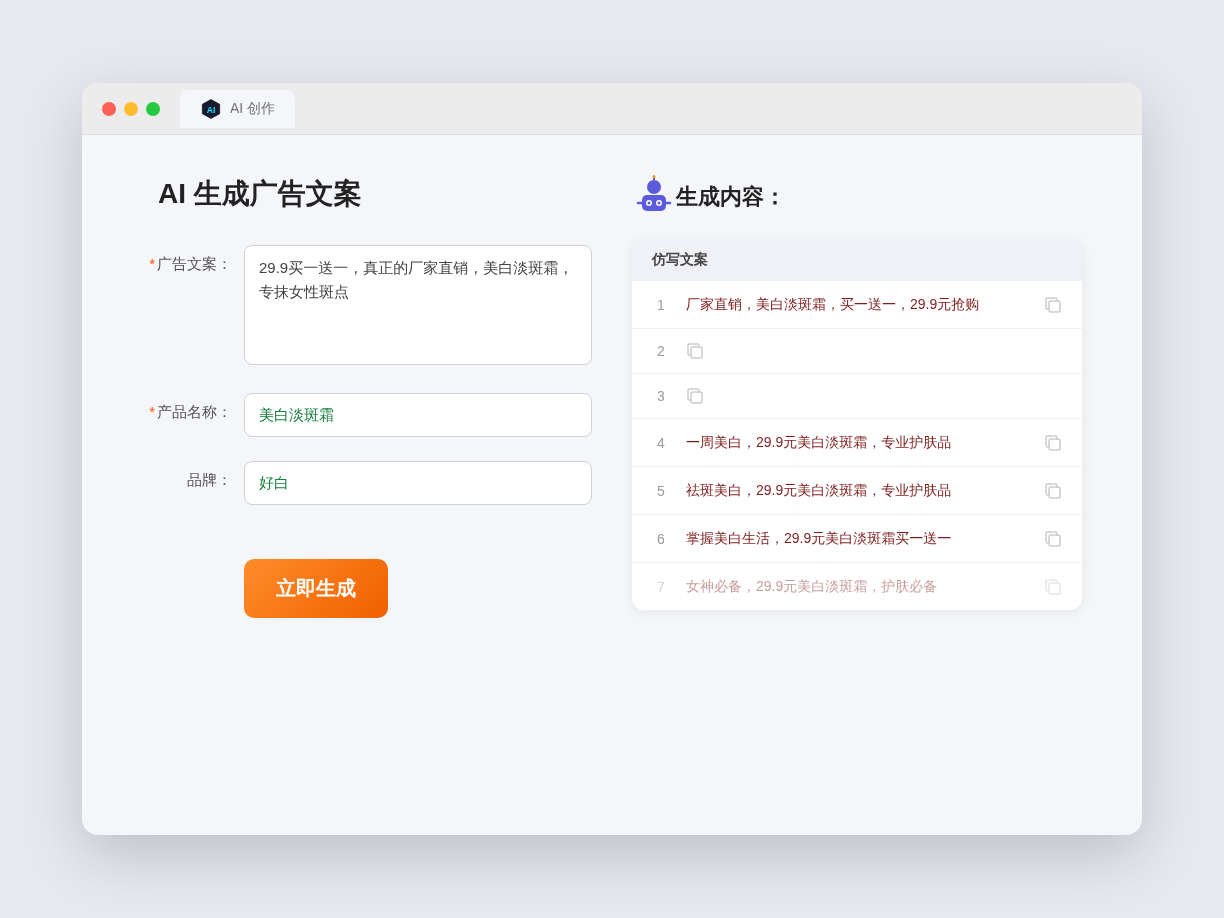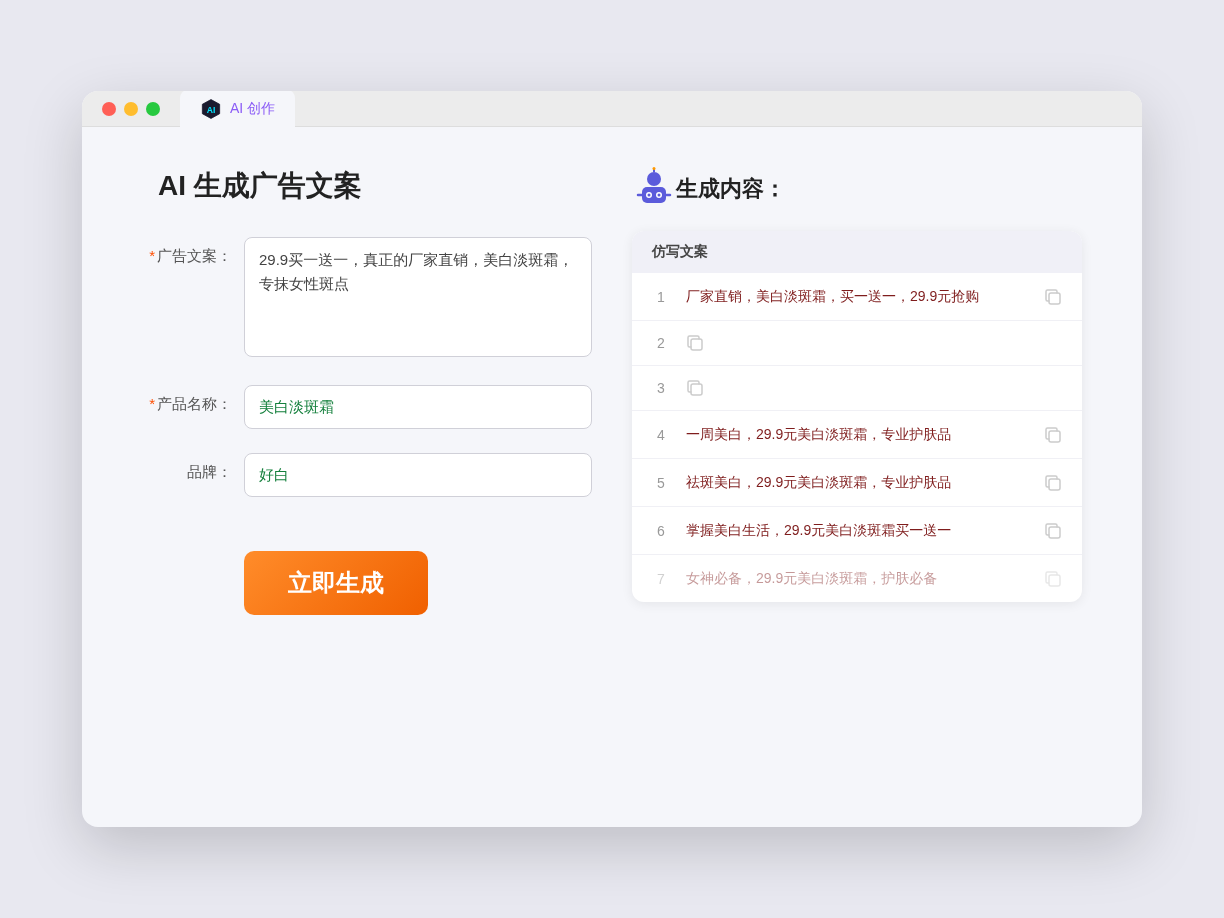--- a/index.html
+++ b/index.html
@@ -17,21 +17,21 @@
     .browser-window {
       width: 1060px;
       background: #f5f6fa;
       border-radius: 16px;
       box-shadow: 0 20px 60px rgba(0,0,0,0.18);
       overflow: hidden;
     }
 
     .browser-titlebar {
       background: #ececec;
-      height: 36px;
+      height: 52px;
       display: flex;
       align-items: center;
       padding: 0 20px;
       border-bottom: 1px solid #ddd;
     }
 
     .traffic-lights {
       display: flex;
       gap: 8px;
       margin-right: 20px;
@@ -56,21 +56,21 @@
       gap: 8px;
     }
 
     .tab-icon {
       width: 22px;
       height: 22px;
     }
 
     .tab-title {
       font-size: 14px;
-      color: #8b5cf6;
+      color: #737373;
       font-weight: 500;
     }
 
     .browser-content {
       padding: 40px 60px;
       display: grid;
       grid-template-columns: 1fr 1fr;
       gap: 40px;
       min-height: 700px;
     }
@@ -137,22 +137,22 @@
       outline: none;
       background: #fff;
       font-family: inherit;
     }
 
     .generate-btn {
       background: linear-gradient(135deg, #ff8c2a, #f06000);
       color: #fff;
       border: none;
       border-radius: 10px;
-      padding: 16px 44px;
-      font-size: 24px;
+      padding: 16px 32px;
+      font-size: 20px;
       font-weight: 600;
       cursor: pointer;
       margin-top: 30px;
       margin-left: 102px;
     }
 
     
     .right-panel {}
 
     .result-header {

